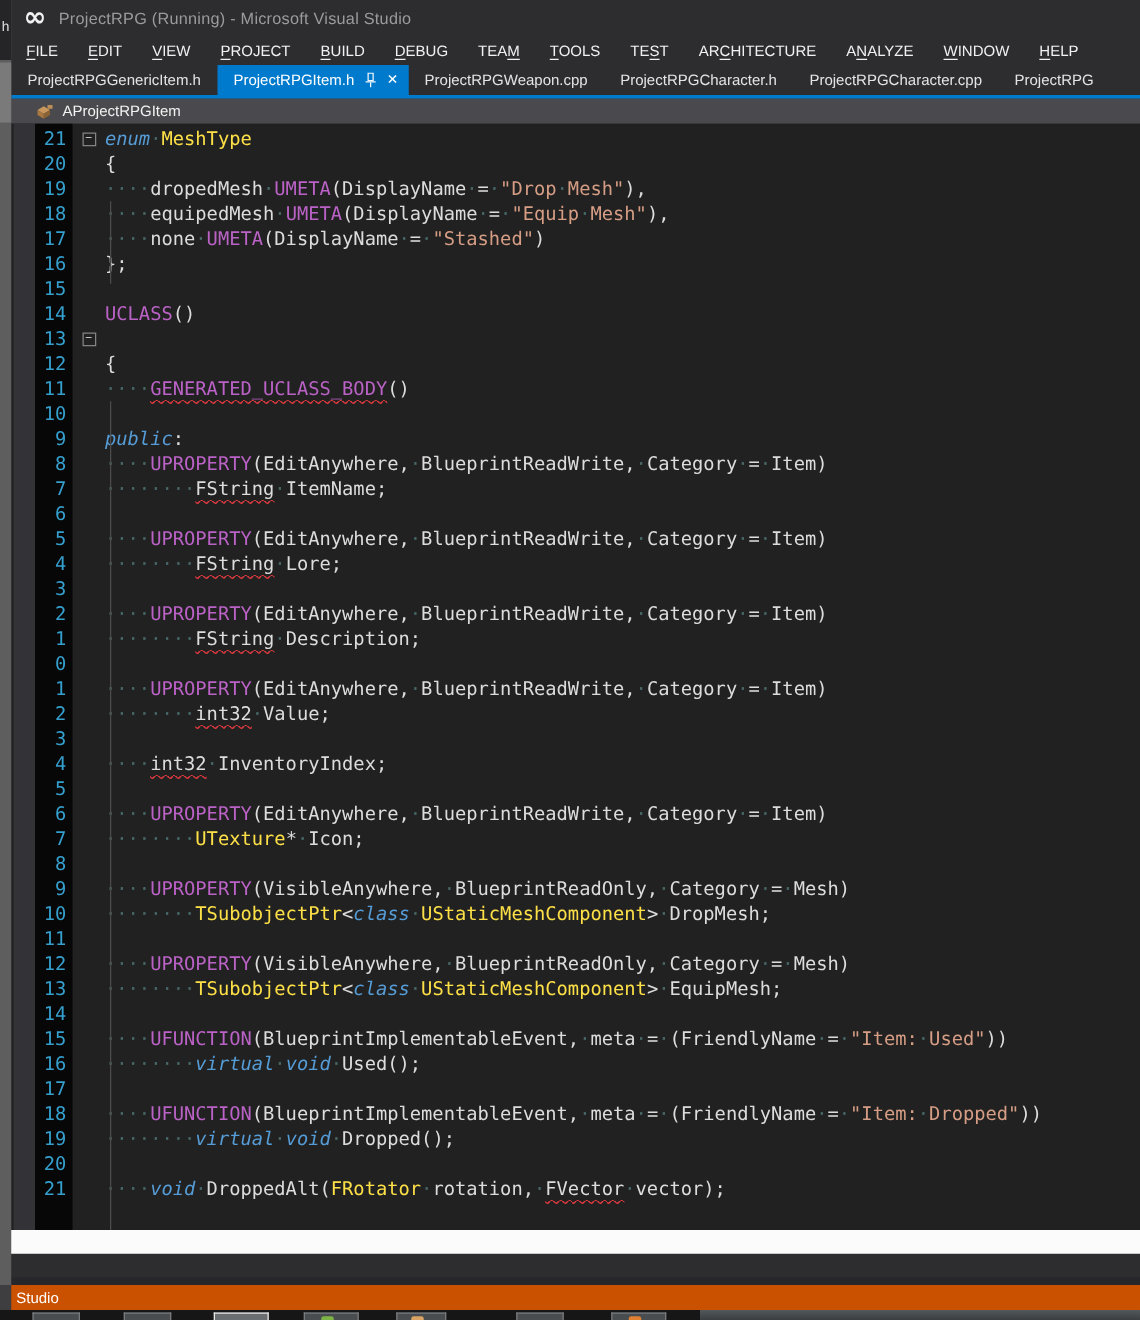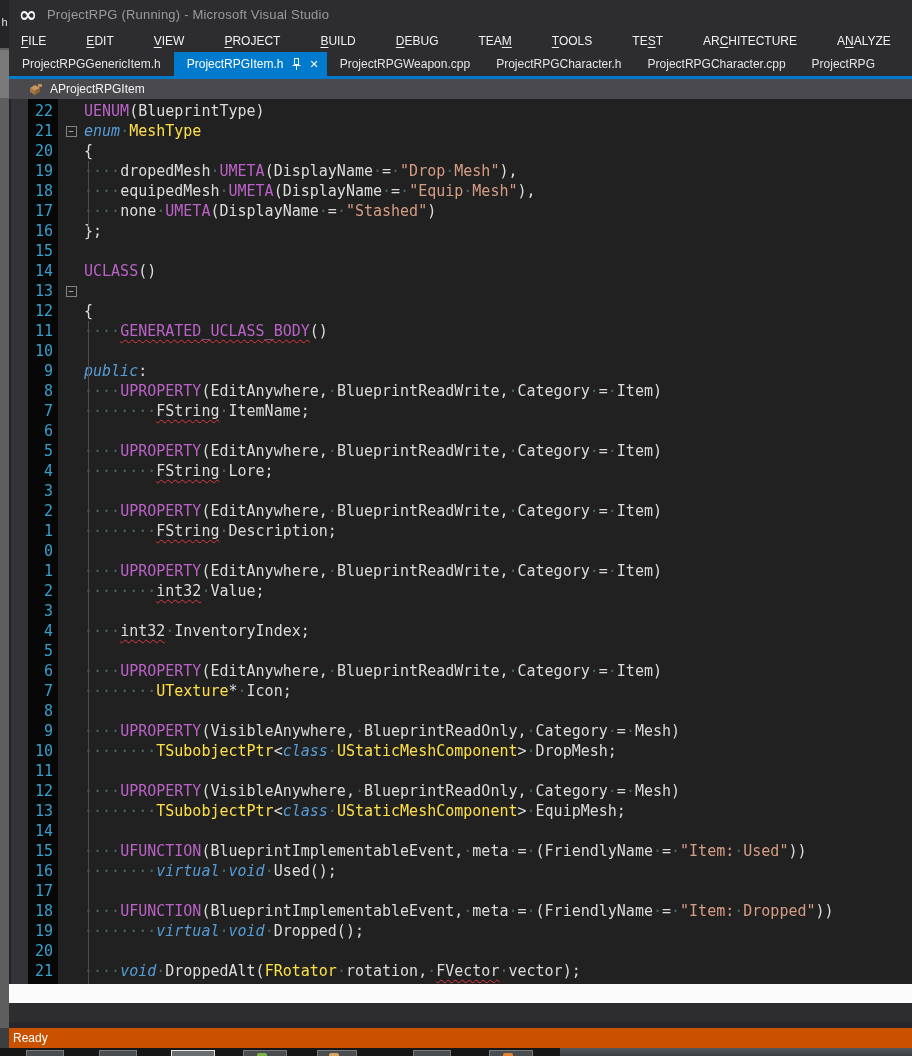--- a/index.html
+++ b/index.html
@@ -15,21 +15,21 @@
     font-size:11px; text-align:center; line-height:44px; font-family:"Liberation Sans",sans-serif; }
   .left-strip-block { position:absolute; left:0; top:50px; width:9px; height:48px; background:#7A7A7A; }
 
   
   .titlebar { position:absolute; left:9px; top:0; right:0; height:30px; background:#2D2D30; }
   .vs-logo { position:absolute; left:6px; top:3px; width:26px; height:24px; color:#F2F2F2;
     font-size:22px; line-height:24px; text-align:center; font-weight:bold; font-family:"DejaVu Sans",sans-serif; }
   .title-text { position:absolute; left:38px; top:7px; font-size:13px; color:#9B9B9B; letter-spacing:0.2px; }
 
   
-  .menubar { position:absolute; left:9px; top:30px; right:0; height:22px; display:flex; align-items:center;gap:16px; }
+  .menubar { position:absolute; left:9px; top:30px; right:0; height:22px; display:flex; align-items:center; }
   .menu-item { color:#F1F1F1; font-size:12px; padding:3px 12px; cursor:default; }
   .menu-item u { text-underline-offset:2px; }
 
   
   .tabbar { position:absolute; left:9px; top:52px; right:0; height:24px; display:flex; overflow:hidden; }
   .tab { display:flex; align-items:center; padding:0 13px; font-size:12px; color:#E4E4E4; white-space:nowrap; }
   .tab.active { background:#007ACC; color:#FFFFFF; padding-right:8px; }
   .tab.active .pin-icon { margin-left:9px; opacity:.95; }
   .tab.active .close-icon { margin-left:8px; font-size:11px; line-height:11px; color:#FFFFFF; }
   .tab-underline { position:absolute; left:9px; top:76px; right:0; height:3px; background:#007ACC; }
@@ -147,25 +147,20 @@
       <polygon points="9,1 13,1 13,4 9,4" fill="#C9975B" opacity="0.9"></polygon>
     </svg>
     <span class="breadcrumb-label">AProjectRPGItem</span>
   </div>
 
   <div class="editor">
     <div class="glyph-margin"></div>
     <div class="num-margin"></div>
     <div class="lines">
         <div class="code-line">
-          <span class="lnum">22</span>
-          <span class="foldcol"></span>
-          <span class="codetext"><span class="c-m">UENUM</span><span class="c-p">(BlueprintType)</span></span>
-        </div>
-        <div class="code-line">
           <span class="lnum">21</span>
           <span class="foldcol">
             <span class="foldbox">−</span>
           </span>
           <span class="codetext"><span class="c-k">enum</span><span class="c-p"><span class="ws">·</span></span><span class="c-t">MeshType</span></span>
         </div>
         <div class="code-line">
           <span class="lnum">20</span>
           <span class="foldcol"></span>
           <span class="codetext"><span class="c-p">{</span></span>
@@ -379,21 +374,21 @@
       </div>
     <div class="scope-guide" style="top:62px; height:66px;"></div>
     <div class="scope-guide" style="top:222px; height:663px;"></div>
   </div>
 
   <div class="white-band"></div>
   <div class="dark-gap"></div>
 
   <div class="statusbar">
     <div class="status-gripper"></div>
-    <div class="status-text">Ready</div>
+    <div class="status-text">Studio</div>
   </div>
 
   <div class="taskbar">
     <div class="task-right"></div>
   <div class="task-btn" style="left: 26px; width: 38px;"></div>
       <div class="task-btn" style="left: 99px; width: 38px;"></div>
       <div class="task-btn active" style="left: 171px; width: 44px;"></div>
       <div class="task-btn" style="left: 243px; width: 44px;">
         <div class="task-accent" style="background: rgb(124, 179, 66);"></div>
       </div>

